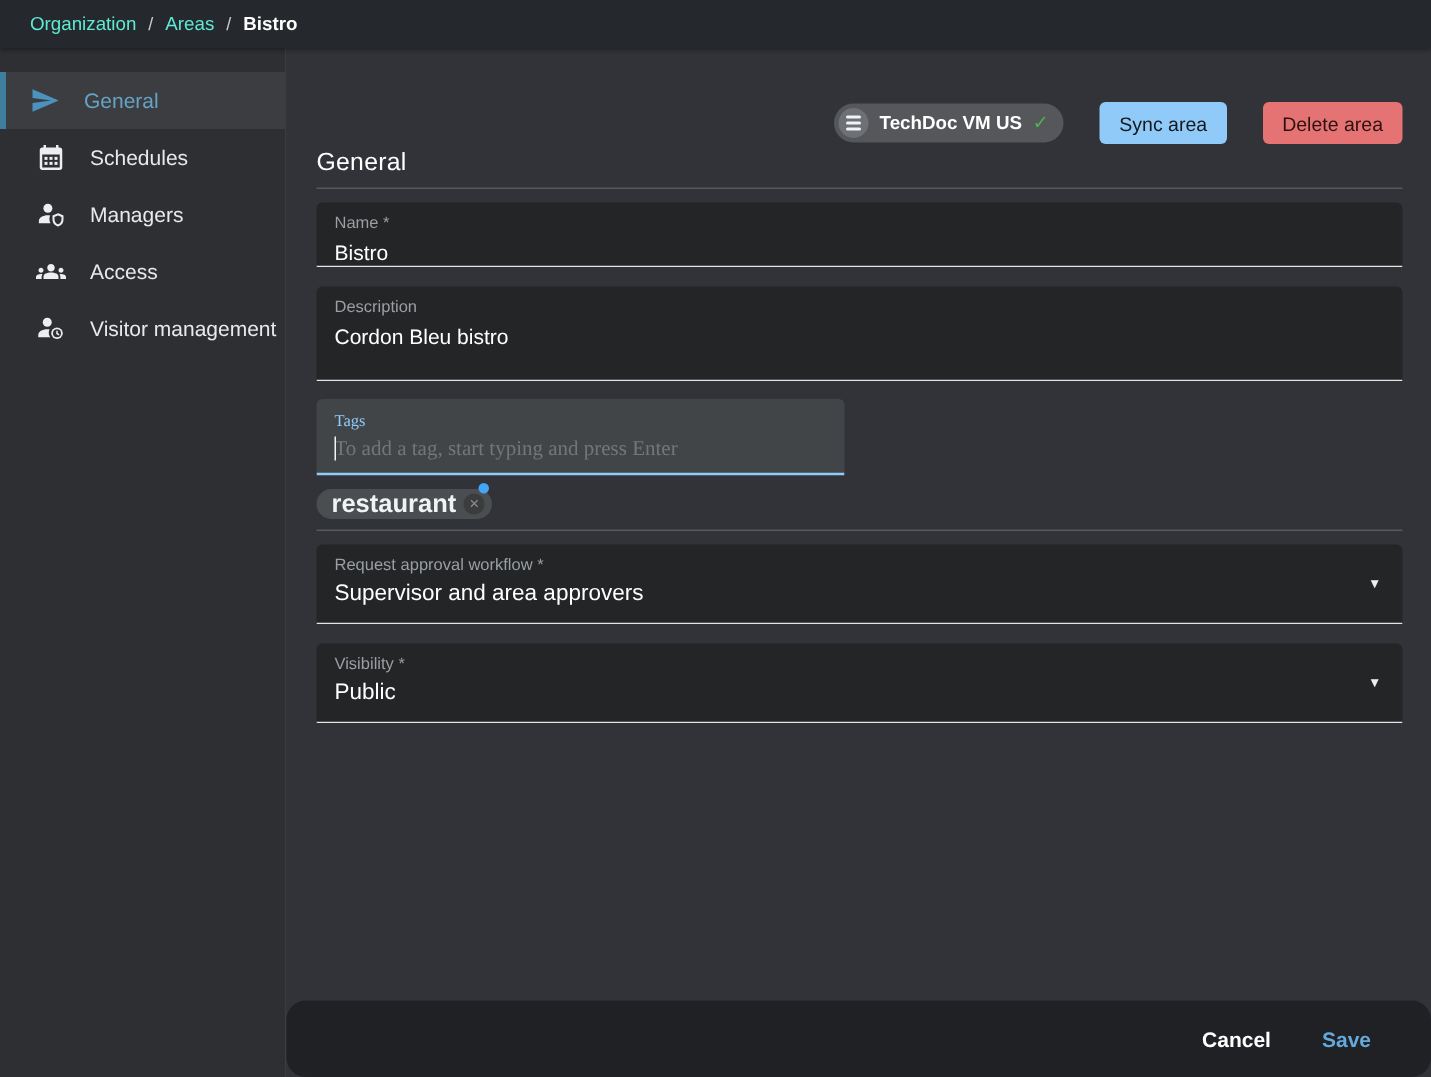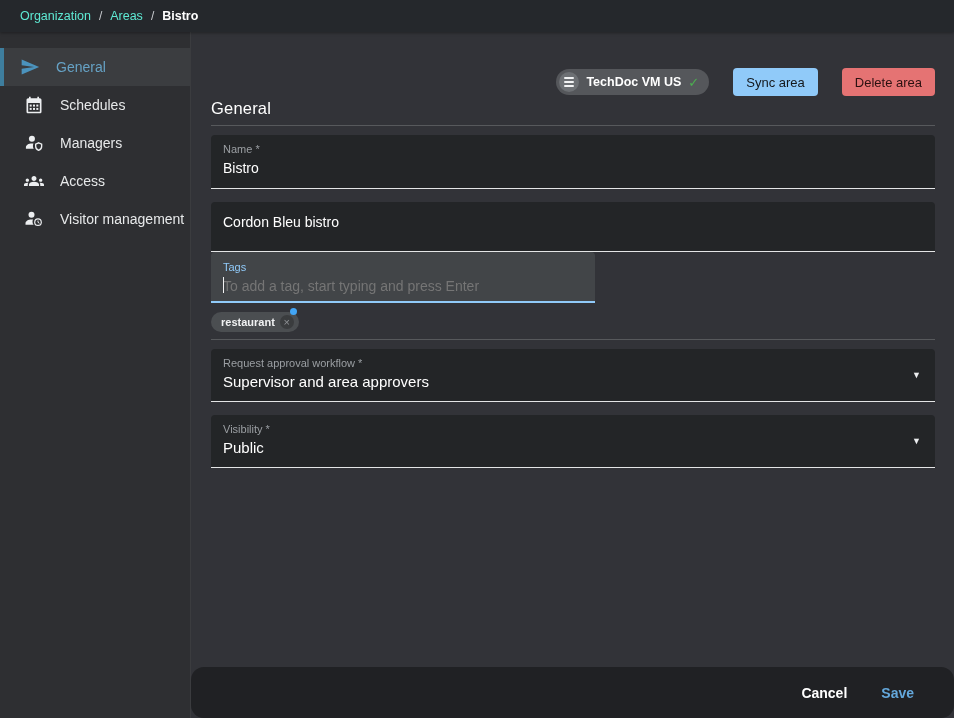--- a/index.html
+++ b/index.html
@@ -92,57 +92,59 @@
 
   
   .section-title { margin-top: 3px; font-size: 16.5px; font-weight: 500; color: #fff; letter-spacing: .2px; }
   .section-rule { border: none; border-top: 1px solid #57595c; margin-top: 7px; }
 
   
   .field {
     background: #232527;
     border-radius: 4px 4px 0 0;
     border-bottom: 1px solid #e4e5e6;
-    padding: 8px 12px 11px;
+    padding: 8px 12px 0;
     position: relative;
   }
   .field-label { font-size: 11px; color: #9b9fa3; line-height: 13px; }
   .field-value-input {
     display: block; width: 100%;
     background: transparent; border: none; outline: none;
     color: #fff; font-size: 14px; font-family: inherit;
     margin-top: 3px; line-height: 18px; padding: 0;
   }
   .field-name { margin-top: 9px; }
   .field-description { margin-top: 13px; padding-bottom: 20px; }
 
   
   .field-tags {
-    width: 384px;
+    margin-top: 12px;
+    width: 352px;
     background: #424548;
     border-bottom: 2px solid #90caf9;
     border-radius: 4px 4px 0 0;
     padding: 9px 12px 6px;
     position: relative;
+    font-family: Liberation Serif, serif;
   }
   .field-tags .field-label { color: #90caf9; }
   .field-tags .field-value-input { color: #8e9194; caret-color: #fff; }
   .caret-bar { position: absolute; left: 12px; top: 25px; width: 1px; height: 16px; background: #f2f3f4; }
 
   .tag-row { margin-top: 9px; display: flex; }
   .tag-chip {
     position: relative;
     height: 20px;
     background: #4b4e51;
     border-radius: 11px;
     display: flex; align-items: center;
     padding: 0 5px 0 10px;
     gap: 5px;
   }
-  .tag-chip-label { font-size: 11px; font-weight: 700; color: #f1f2f3; }
+  .tag-chip-label { font-size: 17px; font-weight: 700; color: #f1f2f3; }
   .tag-remove {
     width: 14px; height: 14px; border-radius: 50%;
     background: #3a3c3e; color: #8f9296;
     display: flex; align-items: center; justify-content: center;
     font-size: 11px; line-height: 1; cursor: pointer;
   }
   .tag-dot {
     position: absolute; top: -4px; right: 2px;
     width: 7px; height: 7px; border-radius: 50%;
     background: #42a5f5;
@@ -270,20 +272,21 @@
 
         <div class="section-title">General</div>
         <hr class="section-rule">
 
         <div class="field field-name">
           <div class="field-label">Name *</div>
           <input class="field-value-input" type="text" value="Bistro" style="">
         </div>
 
         <div class="field field-description">
+          <div class="field-label">Description</div>
           <input class="field-value-input" type="text" value="Cordon Bleu bistro" style="">
         </div>
 
         <div class="field-tags">
           <div class="field-label">Tags</div>
           <input class="field-value-input" type="text" placeholder="To add a tag, start typing and press Enter" style="">
           <span class="caret-bar"></span>
         </div>
 
         <div class="tag-row">

